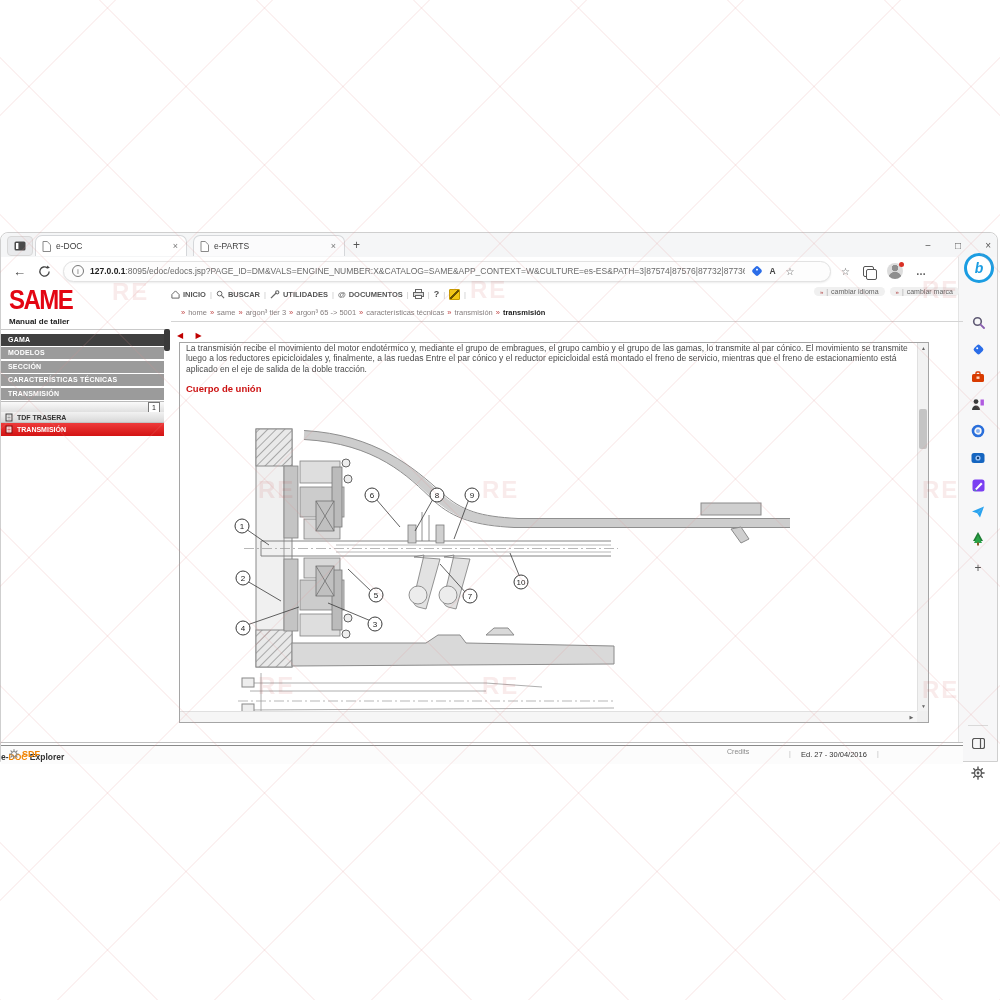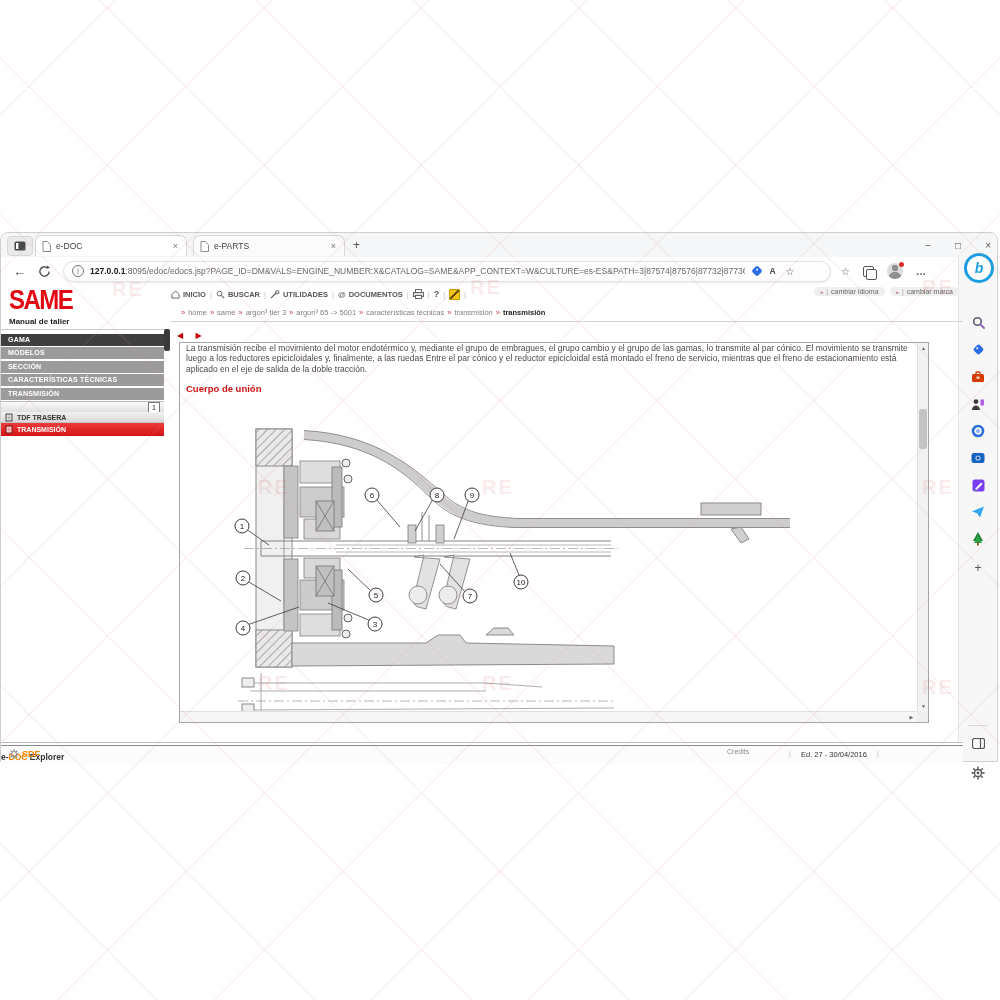--- a/index.html
+++ b/index.html
@@ -3,21 +3,21 @@
 <meta charset="utf-8">
 <style>
   html,body{margin:0;padding:0;}
   body{width:1000px;height:1000px;background:#ffffff;position:relative;overflow:hidden;
        font-family:"Liberation Sans","DejaVu Sans",sans-serif;-webkit-font-smoothing:antialiased;}
   
   #wm{position:absolute;inset:0;z-index:50;pointer-events:none;
       background:
         repeating-linear-gradient(45deg, rgba(225,140,140,.12) 0 1px, transparent 1px 111px),
         repeating-linear-gradient(-45deg, rgba(225,140,140,.12) 0 1px, transparent 1px 111px);}
-  .wmt{position:absolute;font-size:20px;font-weight:bold;color:rgba(200,60,60,.10);letter-spacing:2px;}
+  .wmt{position:absolute;font-size:24px;font-weight:bold;color:rgba(200,60,60,.10);letter-spacing:2px;}
   
   #win{position:absolute;left:0;top:232px;width:998px;height:530px;background:#fff;
        border:1px solid #cfcfcf;border-radius:8px 8px 0 0;box-sizing:border-box;}
   
   #tabstrip{position:absolute;left:0;top:0;right:0;height:24px;background:#f5f6f7;border-radius:8px 8px 0 0;}
   .wsbtn{position:absolute;left:6px;top:3px;width:24px;height:18px;background:#e9eaec;border:1px solid #d8d8d8;border-radius:4px;display:flex;align-items:center;justify-content:center;}
   .tab{position:absolute;top:2px;height:21px;width:152px;background:#fbfbfc;border:1px solid #d5d7da;border-bottom:none;border-radius:7px 7px 0 0;display:flex;align-items:center;padding:0 6px;box-sizing:border-box;font-size:8.5px;color:#3c3c3c;}
   .tab .tlabel{flex:1;margin-left:5px;white-space:nowrap;overflow:hidden;}
   .tab .tclose{color:#777;font-size:9px;padding:0 2px;}
   #tab1{left:34px;background:#fff;}

